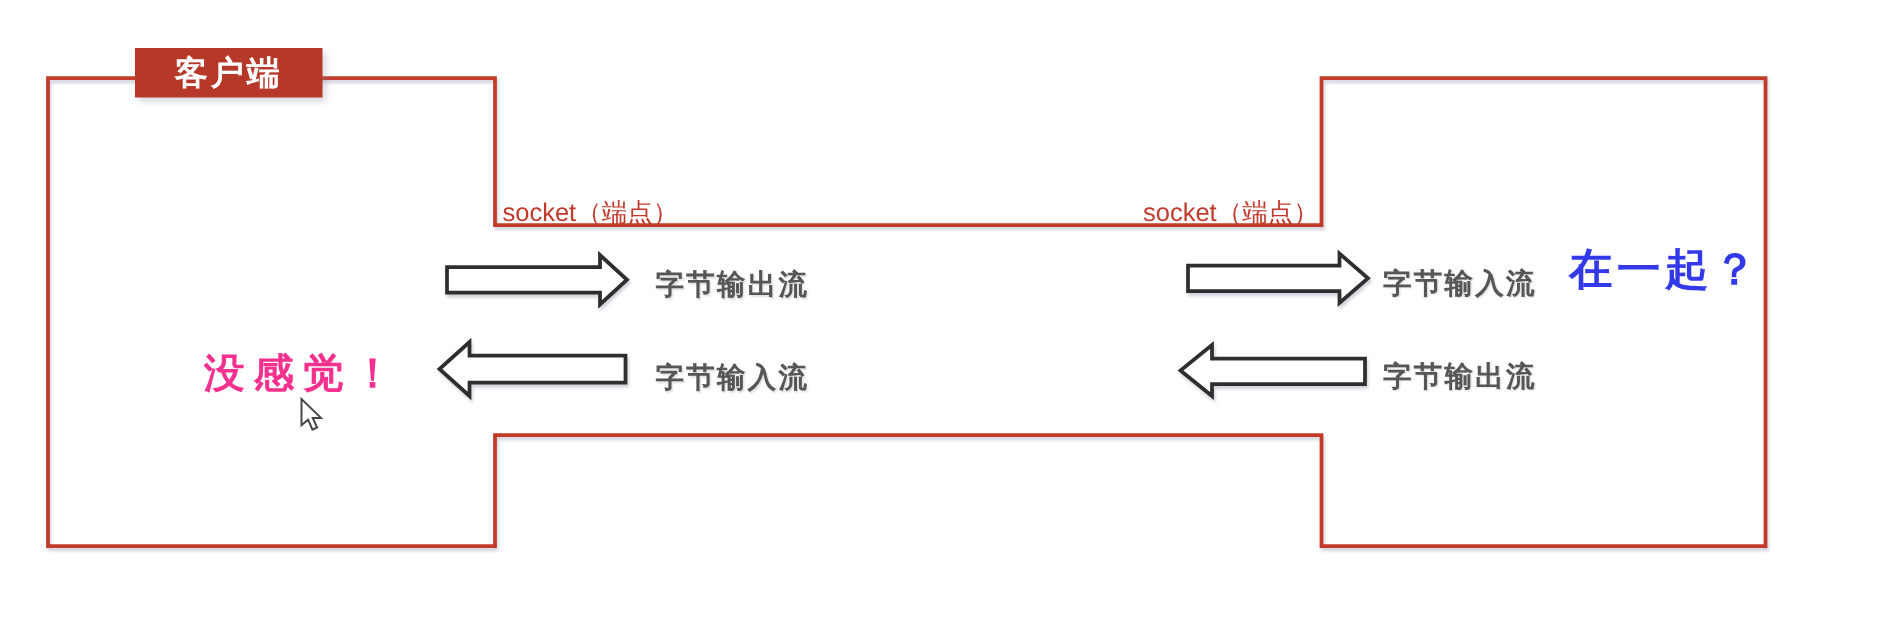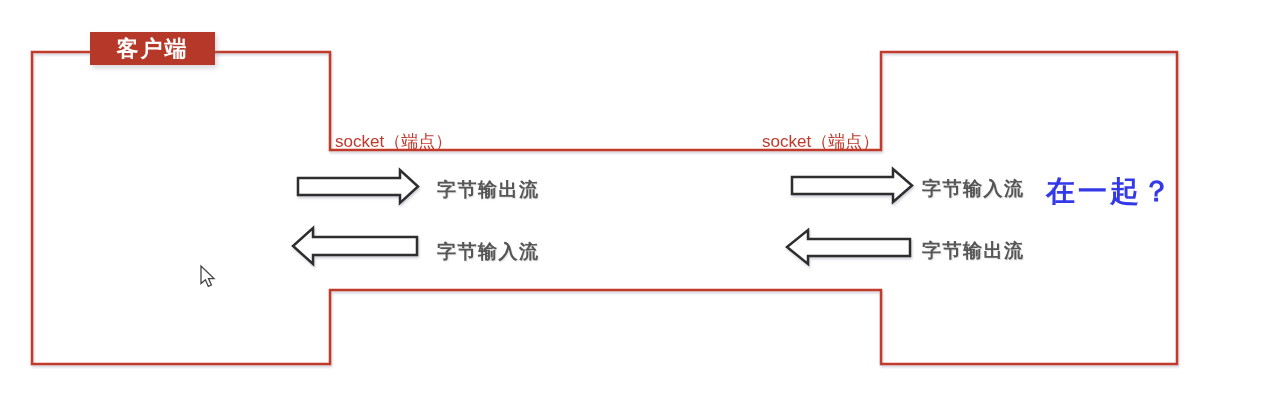--- a/index.html
+++ b/index.html
@@ -58,21 +58,20 @@
   }
   #client-out-label{left:437px;top:177px;}
   #client-in-label{left:437px;top:239px;}
   #server-in-label{left:922px;top:176px;}
   #server-out-label{left:922px;top:238px;}
   .note{
     position:absolute;
     white-space:nowrap;
     font-weight:bold;
     z-index:4;
-    margin-top:12px;
   }
   #note-left{
     left:136px;top:231px;
     color:var(--note-pink);
     font-size:27px;
     letter-spacing:6px;
   }
   #note-right{
     left:1046px;top:160px;
     color:var(--note-blue);
@@ -108,15 +107,16 @@
   </div>
 
   <div class="socket-label" id="client-socket">socket（端点）</div>
   <div class="socket-label" id="server-socket">socket（端点）</div>
 
   <div class="stream-label" id="client-out-label">字节输出流</div>
   <div class="stream-label" id="client-in-label">字节输入流</div>
   <div class="stream-label" id="server-in-label">字节输入流</div>
   <div class="stream-label" id="server-out-label">字节输出流</div>
 
+  <div class="note" id="note-left">没感觉！</div>
   <div class="note" id="note-right">在一起？</div>
 
 </div>
 
 </body></html>

